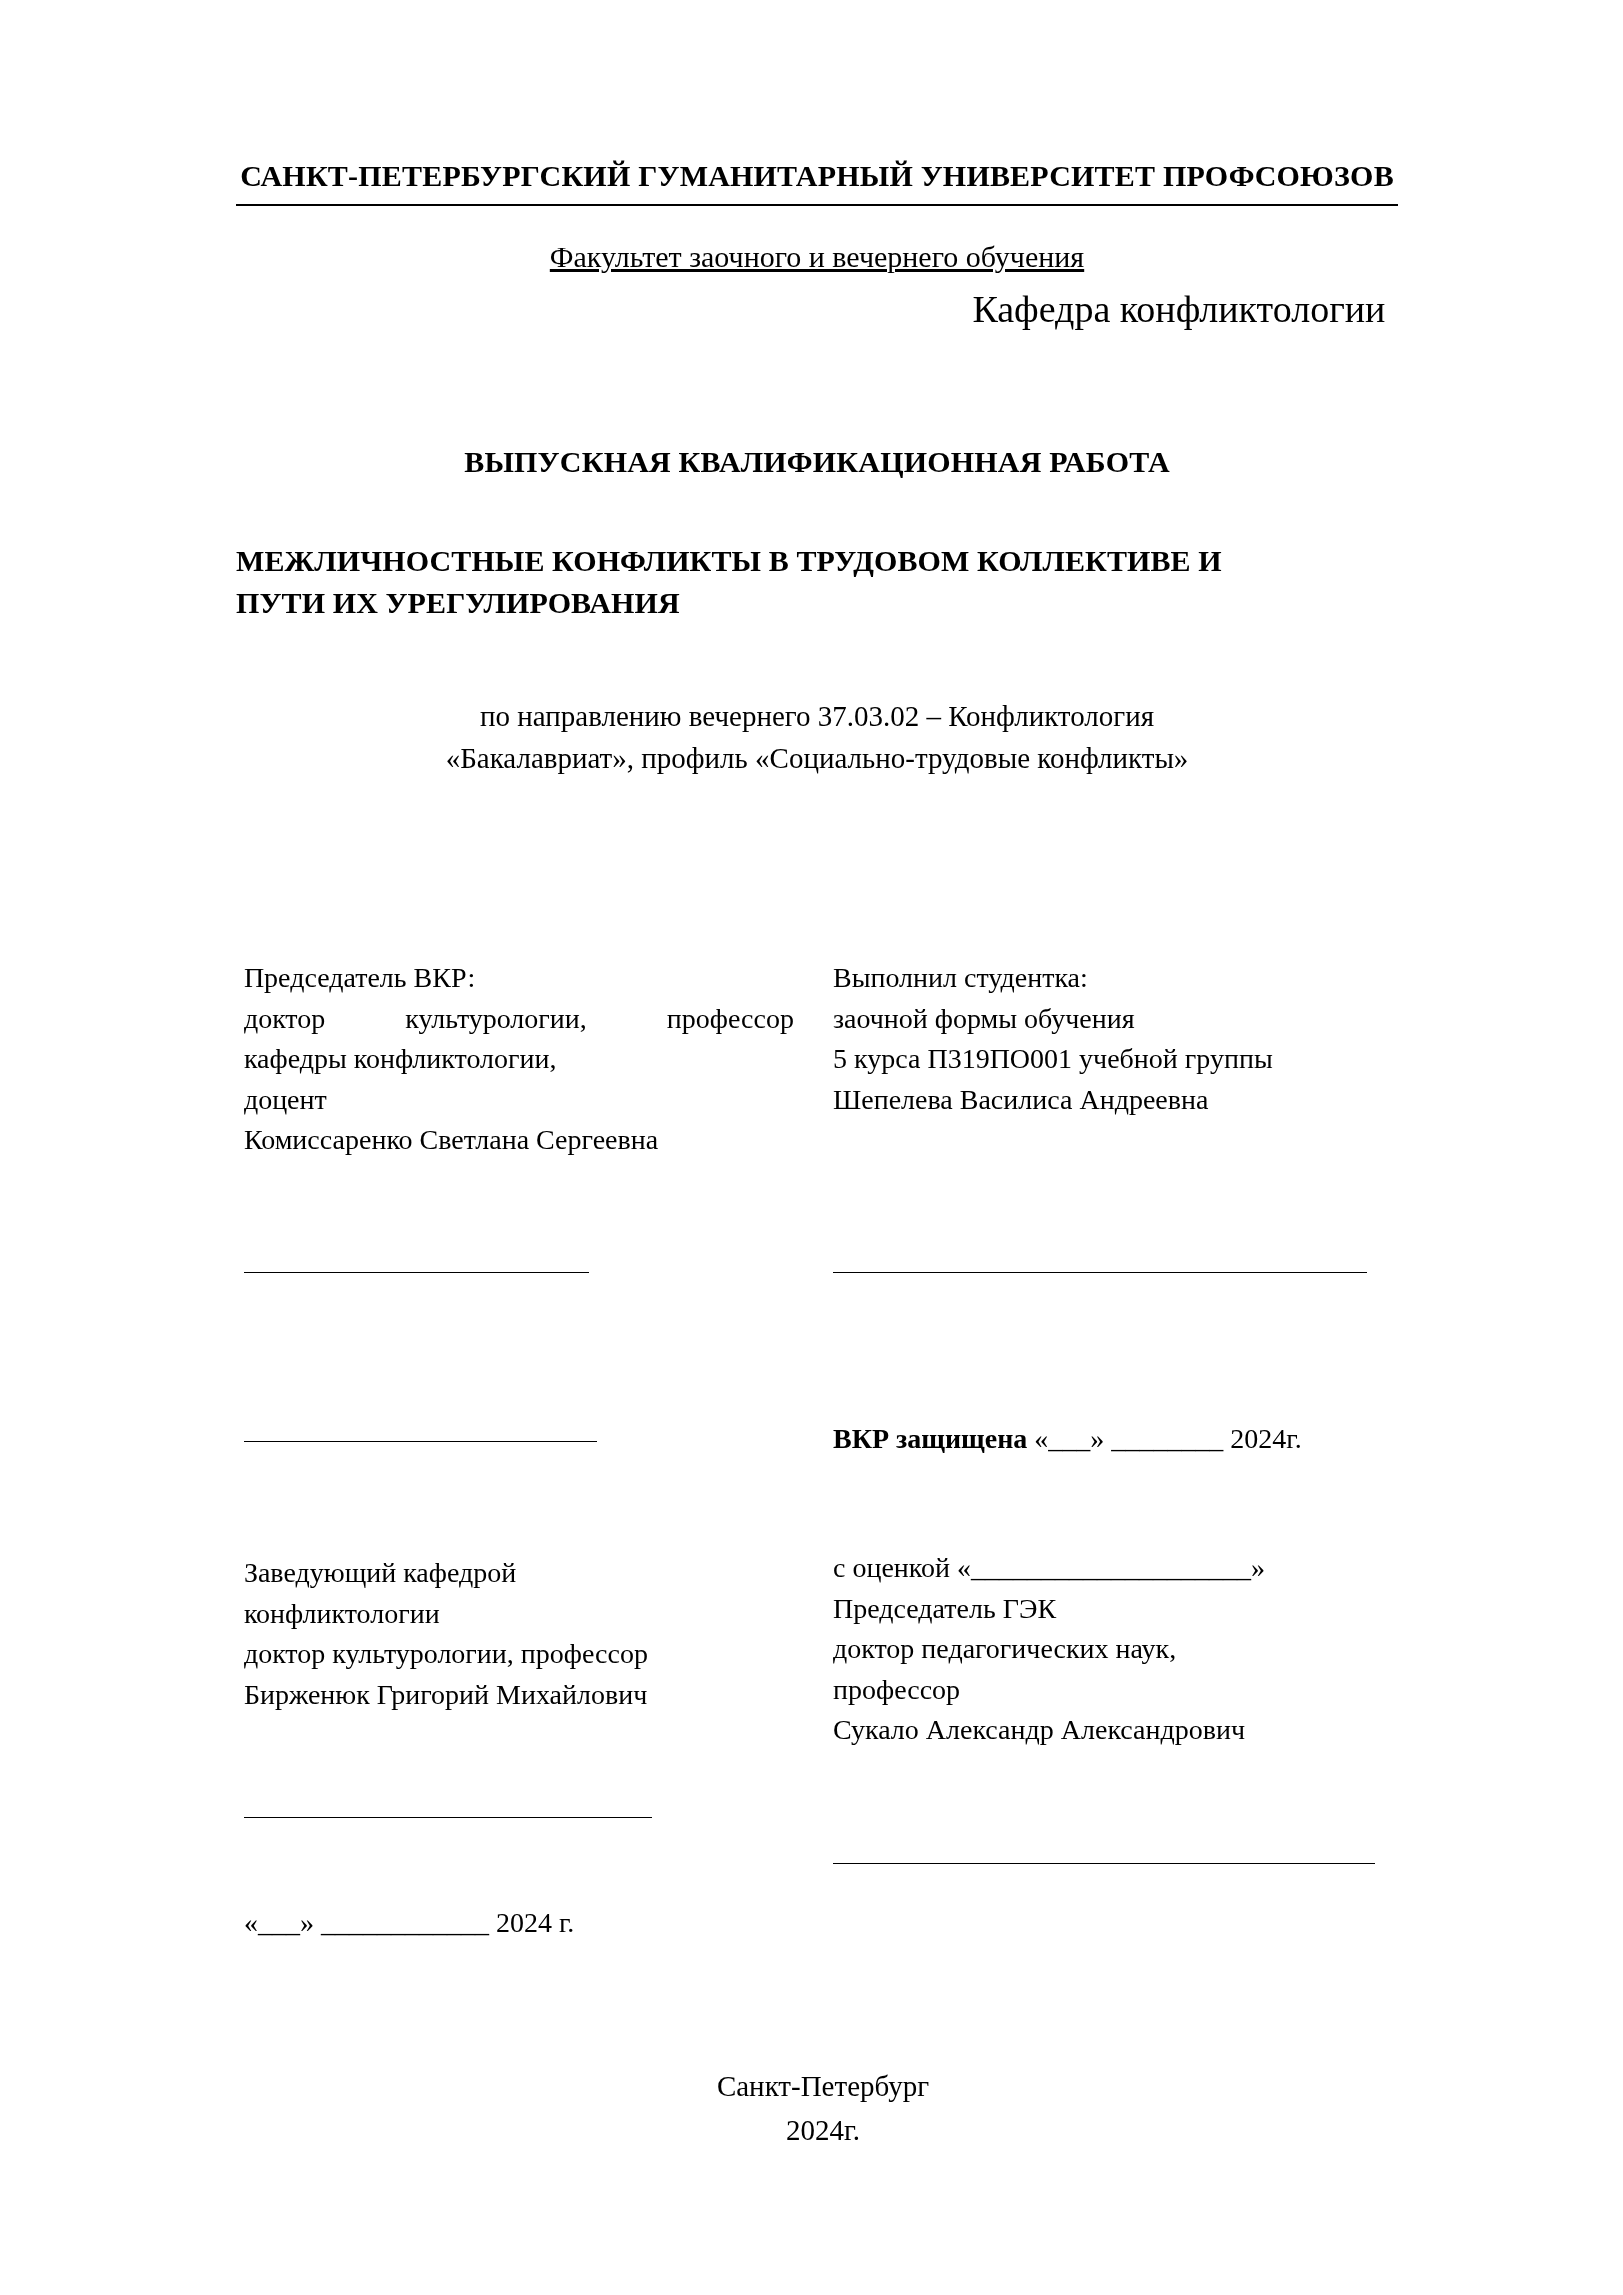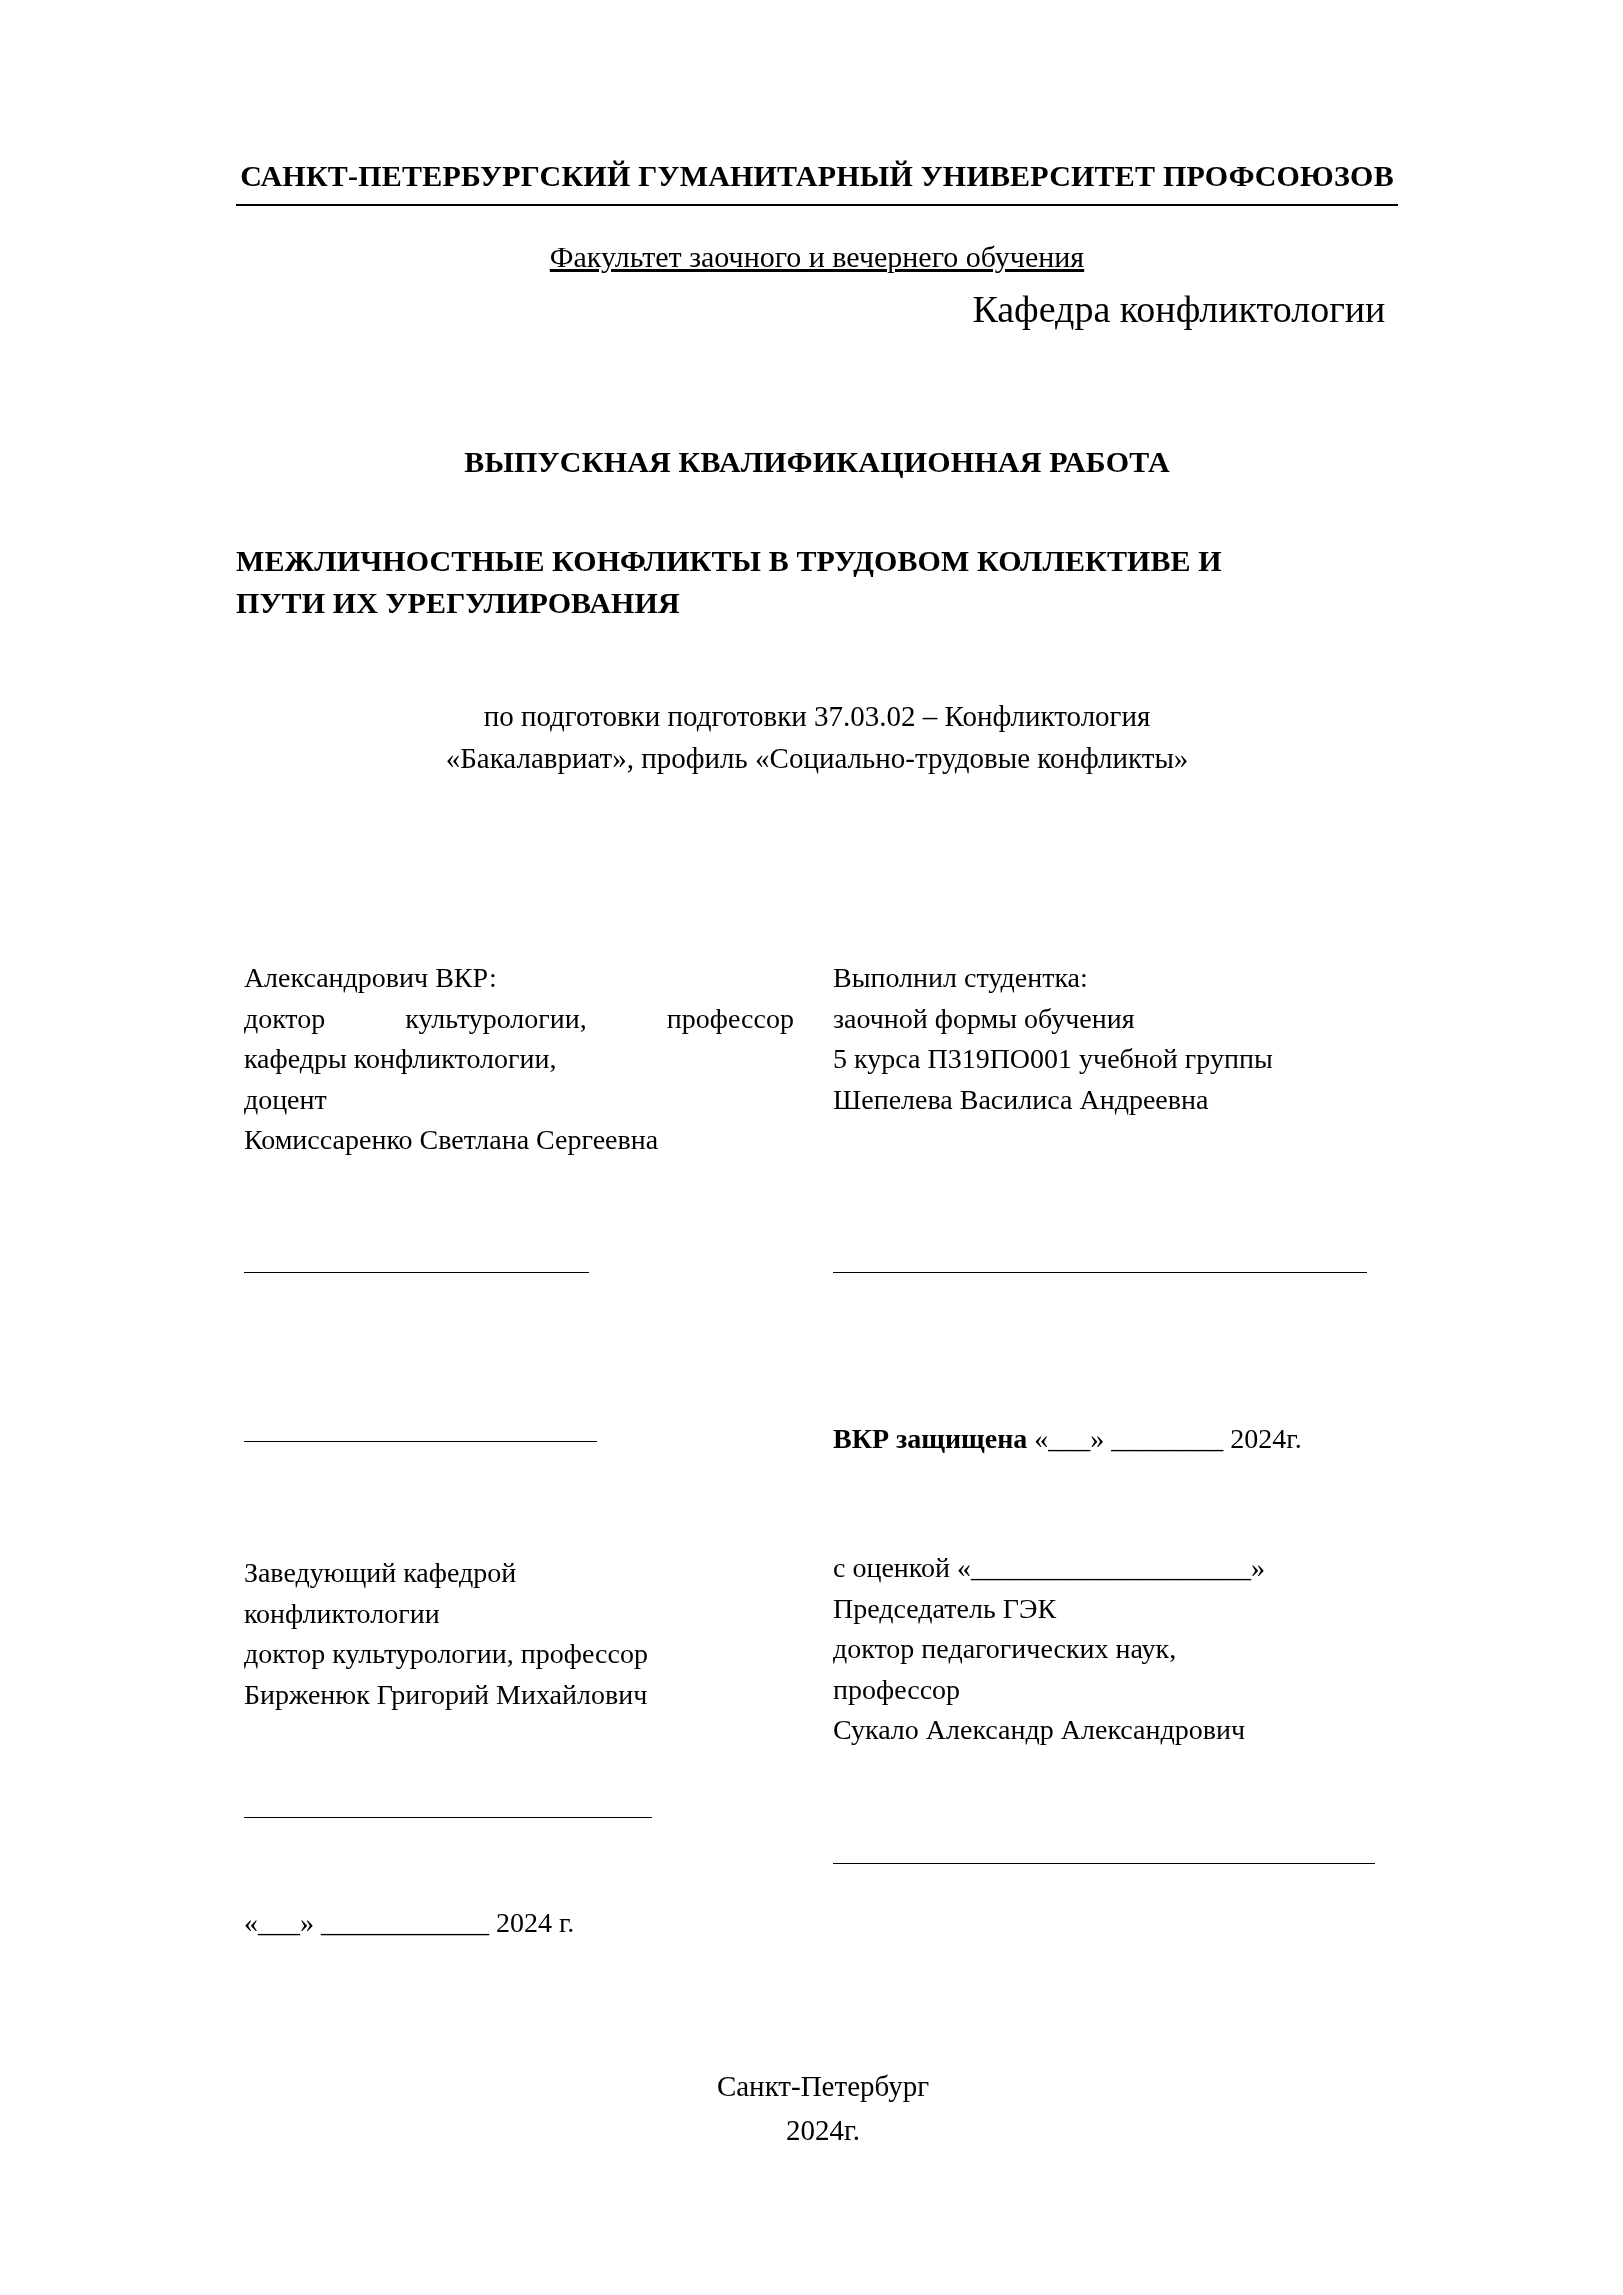--- a/index.html
+++ b/index.html
@@ -128,28 +128,28 @@
     <div class="department">Кафедра конфликтологии</div>
 
     <div class="doc-kind">ВЫПУСКНАЯ КВАЛИФИКАЦИОННАЯ РАБОТА</div>
 
     <div class="thesis-title">
       <div>МЕЖЛИЧНОСТНЫЕ КОНФЛИКТЫ В ТРУДОВОМ КОЛЛЕКТИВЕ И</div>
       <div>ПУТИ ИХ УРЕГУЛИРОВАНИЯ</div>
     </div>
 
     <div class="program">
-      <div>по подготовки подготовки 37.03.02 – Конфликтология</div>
+      <div>по направлению вечернего 37.03.02 – Конфликтология</div>
       <div>«Бакалавриат», профиль «Социально-трудовые конфликты»</div>
     </div>
 
     <div class="sig-block" style="top: 801px; height: 283px;">
 
       <div class="col-left">
-        <div class="ln">Александрович ВКР:</div>
+        <div class="ln">Председатель ВКР:</div>
         <div class="ln justify">доктор культурологии, профессор</div>
         <div class="ln">кафедры конфликтологии,</div>
         <div class="ln">доцент</div>
         <div class="ln">Комиссаренко Светлана Сергеевна</div>
       </div>
 
       <div class="col-right">
         <div class="ln">Выполнил студентка:</div>
         <div class="ln">заочной формы обучения</div>
         <div class="ln">5 курса П319ПО001 учебной группы</div>

